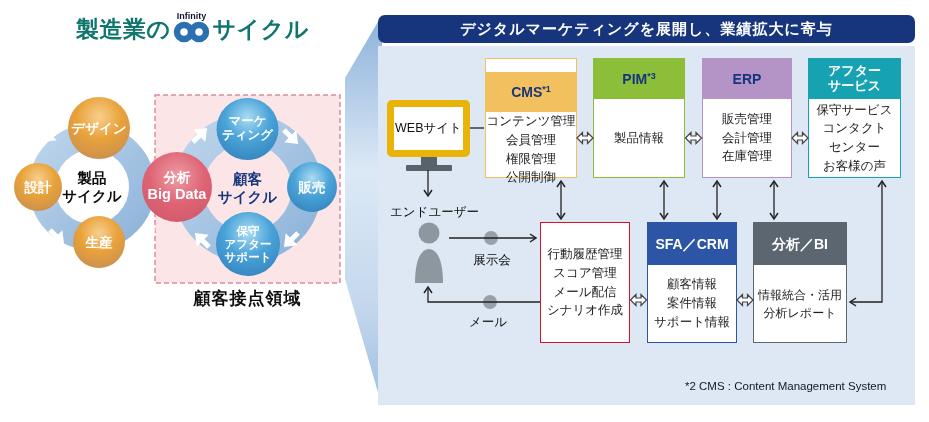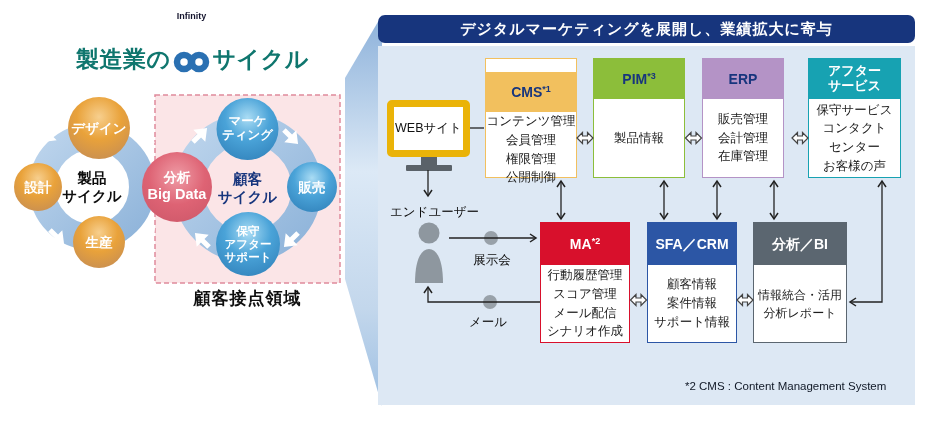--- a/index.html
+++ b/index.html
@@ -3,21 +3,21 @@
 <meta charset="utf-8">
 <style>
   html,body{margin:0;padding:0;}
   body{width:929px;height:422px;position:relative;background:#ffffff;
        font-family:"Liberation Sans",sans-serif;overflow:hidden;}
   .abs{position:absolute;}
 
   
   .title{position:absolute;left:76px;top:12px;display:flex;align-items:flex-end;z-index:3;}
   .t-txt{font-size:23px;font-weight:600;color:#0f766e;line-height:1.05;letter-spacing:.5px;font-family:Liberation Mono, monospace;}
-  .inf-wrap{display:flex;flex-direction:column;align-items:center;margin:0 1px;gap:30px;}
+  .inf-wrap{display:flex;flex-direction:column;align-items:center;margin:0 1px;}
   .inf-label{font-size:9px;font-weight:bold;color:#15152e;line-height:1;margin-bottom:0px;}
   .inf-svg{width:40px;height:22px;display:block;}
 
   
   #ldiag{position:absolute;left:0;top:60px;z-index:2;}
   .contact-label{position:absolute;left:155px;top:287px;width:185px;text-align:center;
       font-size:17px;font-weight:bold;color:#0f0f0f;z-index:3;letter-spacing:1px;}
 
   
   #beam{position:absolute;left:340px;top:14px;z-index:0;}
@@ -188,21 +188,21 @@
 
 <div class="box b-pim" style="left:593px;top:58px;width:92px;height:120px">
   <div class="hd">
     <span><span>PIM</span><span class="sup">*3</span></span>
   </div>
   <div class="bd">
     <div>製品情報</div>
   </div>
 </div>
 
-<div class="box b-erp" style="left:702px;top:58px;width:82px;height:120px">
+<div class="box b-erp" style="left:702px;top:58px;width:90px;height:120px">
   <div class="hd">
     <span><span>ERP</span><span class="sup"></span></span>
   </div>
   <div class="bd">
     <div>販売管理</div>
     <div>会計管理</div>
     <div>在庫管理</div>
   </div>
 </div>
 
@@ -213,23 +213,20 @@
   </div>
   <div class="bd">
     <div>保守サービス</div>
     <div>コンタクト</div>
     <div>センター</div>
     <div>お客様の声</div>
   </div>
 </div>
 
 <div class="box row2 b-ma" style="left:540px;top:222px;width:90px;height:121px">
-  <div class="hd">
-    <span><span>MA</span><span class="sup">*2</span></span>
-  </div>
   <div class="bd">
     <div>行動履歴管理</div>
     <div>スコア管理</div>
     <div>メール配信</div>
     <div>シナリオ作成</div>
   </div>
 </div>
 
 <div class="box row2 b-sfa" style="left:647px;top:222px;width:90px;height:121px">
   <div class="hd">

